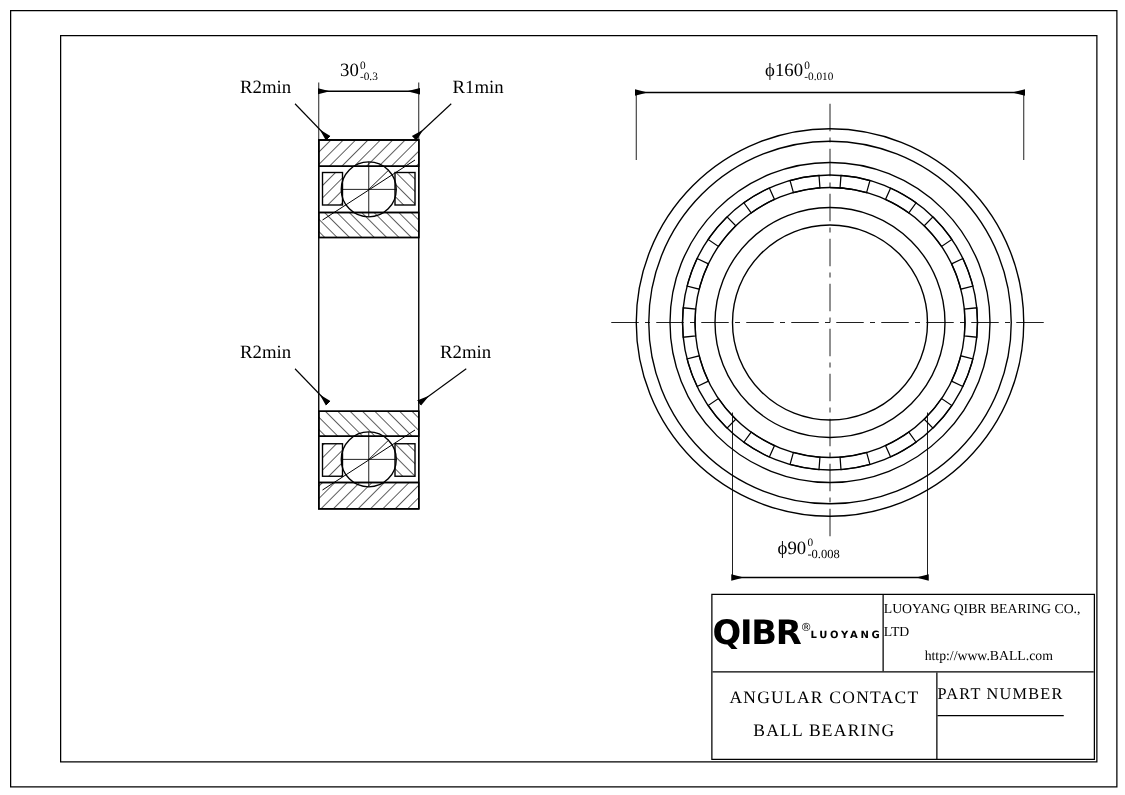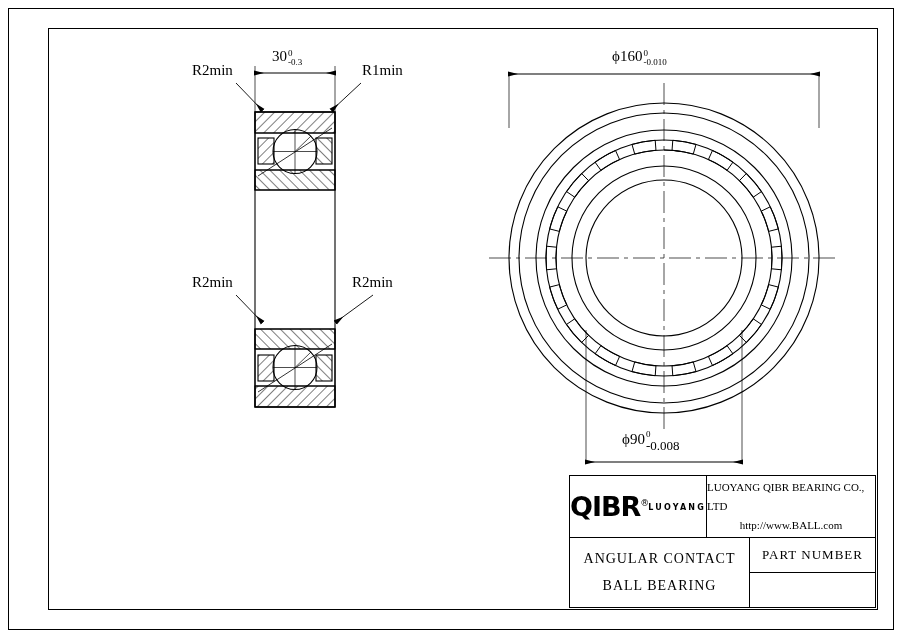--- a/index.html
+++ b/index.html
@@ -15,21 +15,21 @@
   
   #titleblock{position:absolute;left:569px;top:475px;width:307px;height:133px;border:1px solid #000;box-sizing:border-box;}
   #tb-top{position:absolute;left:0;top:0;width:100%;height:62px;border-bottom:1px solid #000;box-sizing:border-box;}
   #tb-logo{position:absolute;left:0;top:0;width:137px;height:100%;border-right:1px solid #000;box-sizing:border-box;display:flex;align-items:center;justify-content:center;}
   .logo-main{font-family:"DejaVu Sans",sans-serif;font-weight:bold;font-size:27px;letter-spacing:-1px;line-height:1;position:relative;}
   .logo-reg{font-size:9px;vertical-align:super;font-weight:normal;}
   .logo-sub{font-family:"DejaVu Sans",sans-serif;font-size:8px;letter-spacing:2.2px;font-weight:bold;margin-top:2px;}
   #tb-company{position:absolute;left:137px;top:0;right:0;height:100%;display:flex;flex-direction:column;align-items:center;justify-content:center;font-size:11px;line-height:1.7;}
   #tb-bottom{position:absolute;left:0;top:62px;width:100%;height:70px;}
   #tb-desc{position:absolute;left:0;top:0;width:180px;height:100%;border-right:1px solid #000;box-sizing:border-box;display:flex;flex-direction:column;align-items:center;justify-content:center;font-size:14px;line-height:1.9;letter-spacing:1px;}
-  #tb-part{position:absolute;left:180px;top:0;right:0;height:100%;display:flex;flex-direction:column;}
+  #tb-part{position:absolute;left:180px;top:0;right:0;height:100%;display:flex;}
   #tb-part-title{height:50%;display:flex;align-items:center;justify-content:center;font-size:13px;letter-spacing:1px;border-bottom:1px solid #000;box-sizing:border-box;}
   #tb-part-num{height:50%;display:flex;align-items:center;justify-content:center;font-size:13px;letter-spacing:0px;}
 </style>
 </head>
 <body>
 
 <div id="sheet">
 
   <div class="frame-outer"></div>
   <div class="frame-inner"></div>
@@ -173,21 +173,21 @@
   <div class="lbl dimtxt" style="left:612px;top:48px;">
     <span>ϕ</span><span>160</span><span style="display:inline-block;vertical-align:middle;line-height:1;margin-left:1px;">
       <span style="display:block;font-size:9px;">0</span>
       <span style="display:block;font-size:9px;">-0.010</span>
     </span>
   </div>
 
   <div class="lbl dimtxt" style="left:622px;top:430px;">
     <span>ϕ</span><span>90</span><span style="display:inline-block;vertical-align:middle;line-height:1;margin-left:1px;">
       <span style="display:block;font-size:9px;">0</span>
-      <span style="display:block;font-size:13px;">-0.008</span>
+      <span style="display:block;font-size:10px;">-0.008</span>
     </span>
   </div>
 
   <div id="titleblock">
     <div id="tb-top">
       <div id="tb-logo">
         <div class="logo-main"><span>QIBR</span><span class="logo-reg">®</span></div>
         <div class="logo-sub">LUOYANG</div>
       </div>
       <div id="tb-company">

